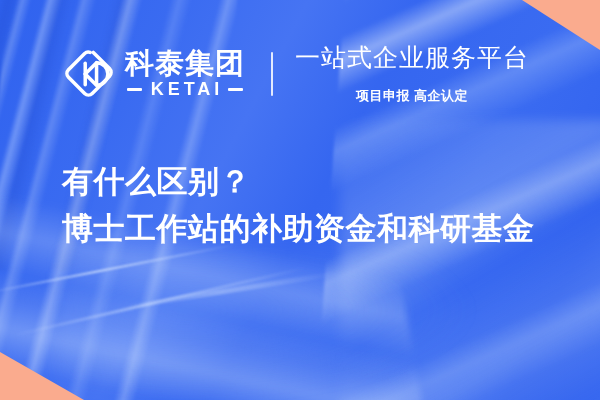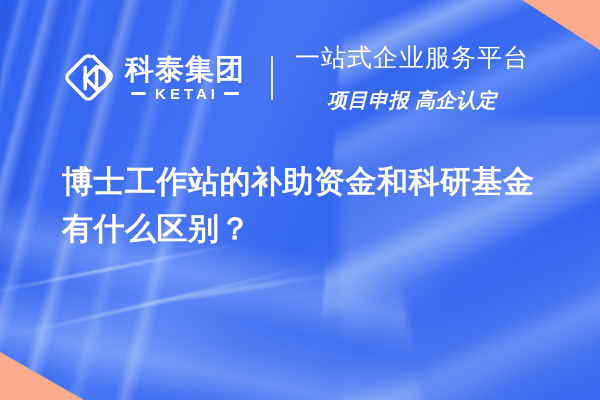--- a/index.html
+++ b/index.html
@@ -201,21 +201,21 @@
   }
   .logo-en-dash {
     display: block;
     width: 15px;
     height: 3px;
     background: #ffffff;
     border-radius: 1px;
   }
   .logo-en {
     color: #ffffff;
-    font-size: 15px;
+    font-size: 18px;
     font-weight: 700;
     letter-spacing: 4px;
     line-height: 1;
     white-space: nowrap;
     text-indent: 4px;
   }
 
   .header-divider {
     width: 2px;
     height: 44px;
@@ -233,26 +233,25 @@
   .slogan-main {
     color: #ffffff;
     font-size: 25px;
     font-weight: 400;
     letter-spacing: 1px;
     line-height: 1.08;
     white-space: nowrap;
   }
   .slogan-sub {
     color: #ffffff;
-    font-size: 20px;
+    font-size: 13px;
     font-weight: 700;
     letter-spacing: 0.5px;
     line-height: 1.1;
     white-space: nowrap;
-    font-style: italic;
   }
 
   
   .headline {
     position: absolute;
     left: 62px;
     top: 158px;
     width: 500px;
     color: #ffffff;
     font-size: 31px;
@@ -315,17 +314,17 @@
 
     <div class="header-divider"></div>
 
     <div class="slogan">
       <div class="slogan-main">一站式企业服务平台</div>
       <div class="slogan-sub">项目申报 高企认定</div>
     </div>
   </div>
 
   <div class="headline">
+    <span class="headline-line">有什么区别？</span>
     <span class="headline-line">博士工作站的补助资金和科研基金</span>
-    <span class="headline-line">有什么区别？</span>
   </div>
 
 </div>
 
 </body></html>

